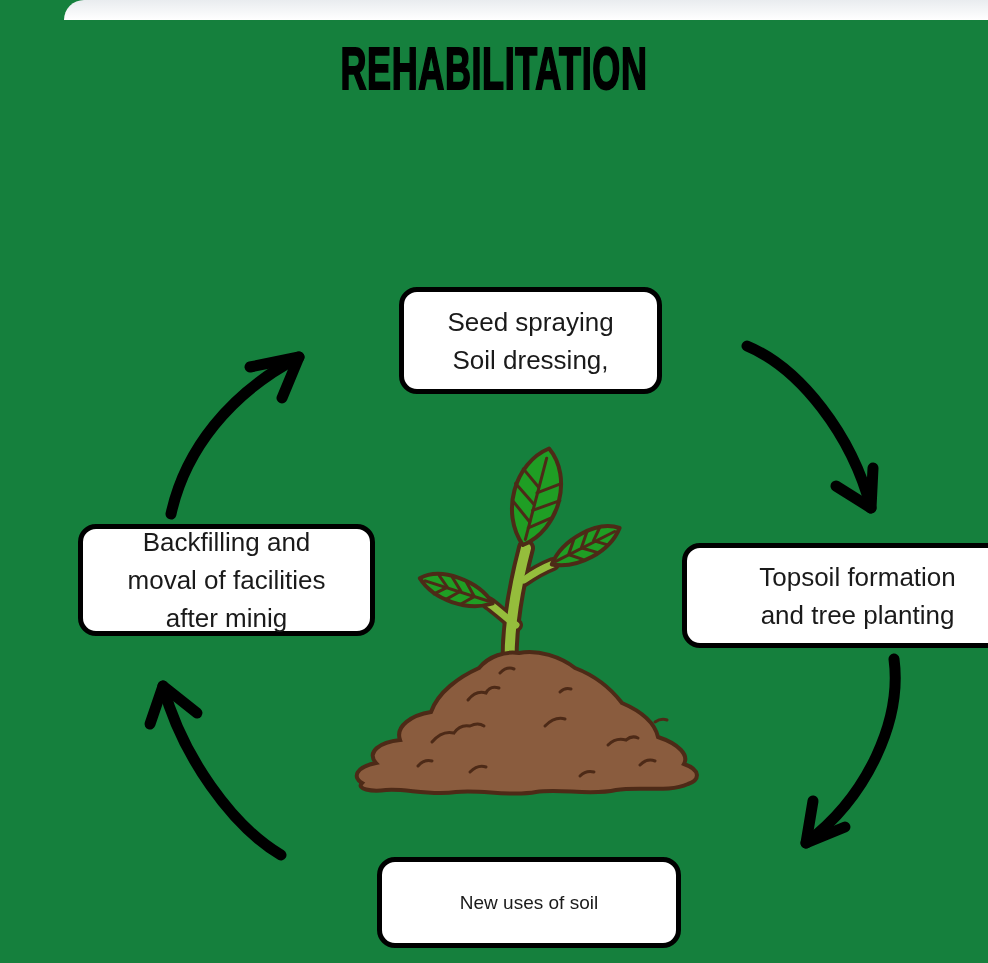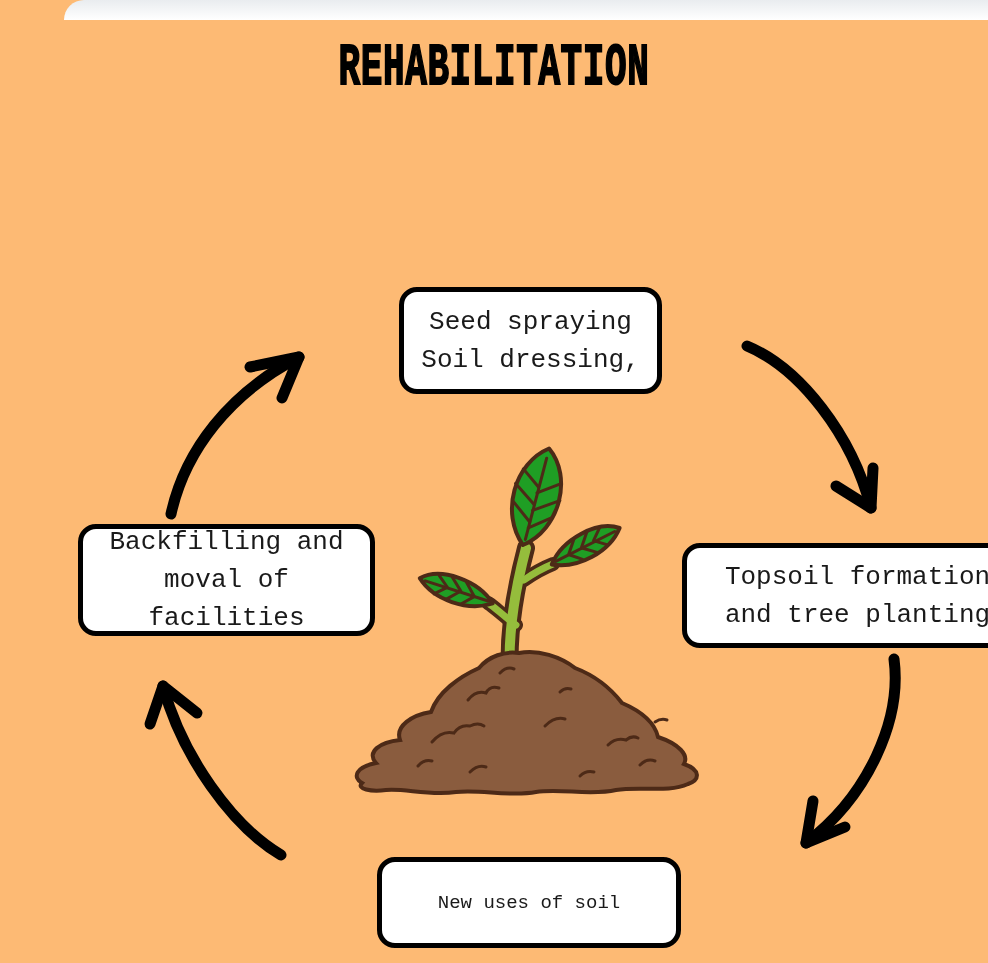--- a/index.html
+++ b/index.html
@@ -1,18 +1,18 @@
 <!DOCTYPE html>
 <html style="--leaf_green: #1f9e24; --stem_green: #95bd3c; --soil_brown: #8a5c3e; --outline_brown: #4d2a17; --arrow_black: #000000; --box_border: #000000; --text: #1a1a1a; --background: #ffffff; --top_shade: #e9ecef;"><head>
 <meta charset="utf-8">
 <style>
   html,body{margin:0;padding:0;background:#fff;}
   .page{
     position:relative; width:988px; height:963px; overflow:hidden;
-    background:#fdba74; font-family:Liberation Mono, monospace;
+    background:#15803d; font-family:Liberation Sans, sans-serif;
   }
   .top-shade{
     position:absolute; top:0; left:64px; right:0; height:20px;
     background:linear-gradient(180deg, var(--top_shade,#e9ecef) 0%, #ffffff 100%);
     border-top-left-radius:22px;
   }
   .title{
     position:absolute; top:34px; left:0; right:0;
     text-align:center; color:#000;
     font-size:60px; font-weight:bold; letter-spacing:1px;
@@ -152,15 +152,16 @@
     <span>and tree planting</span>
   </div>
 
   <div class="node node-bottom">
     <span>New uses of soil</span>
   </div>
 
   <div class="node node-left">
     <span>Backfilling and</span>
     <span>moval of facilities</span>
+    <span>after minig</span>
   </div>
 
 </div>
 
 </body></html>

